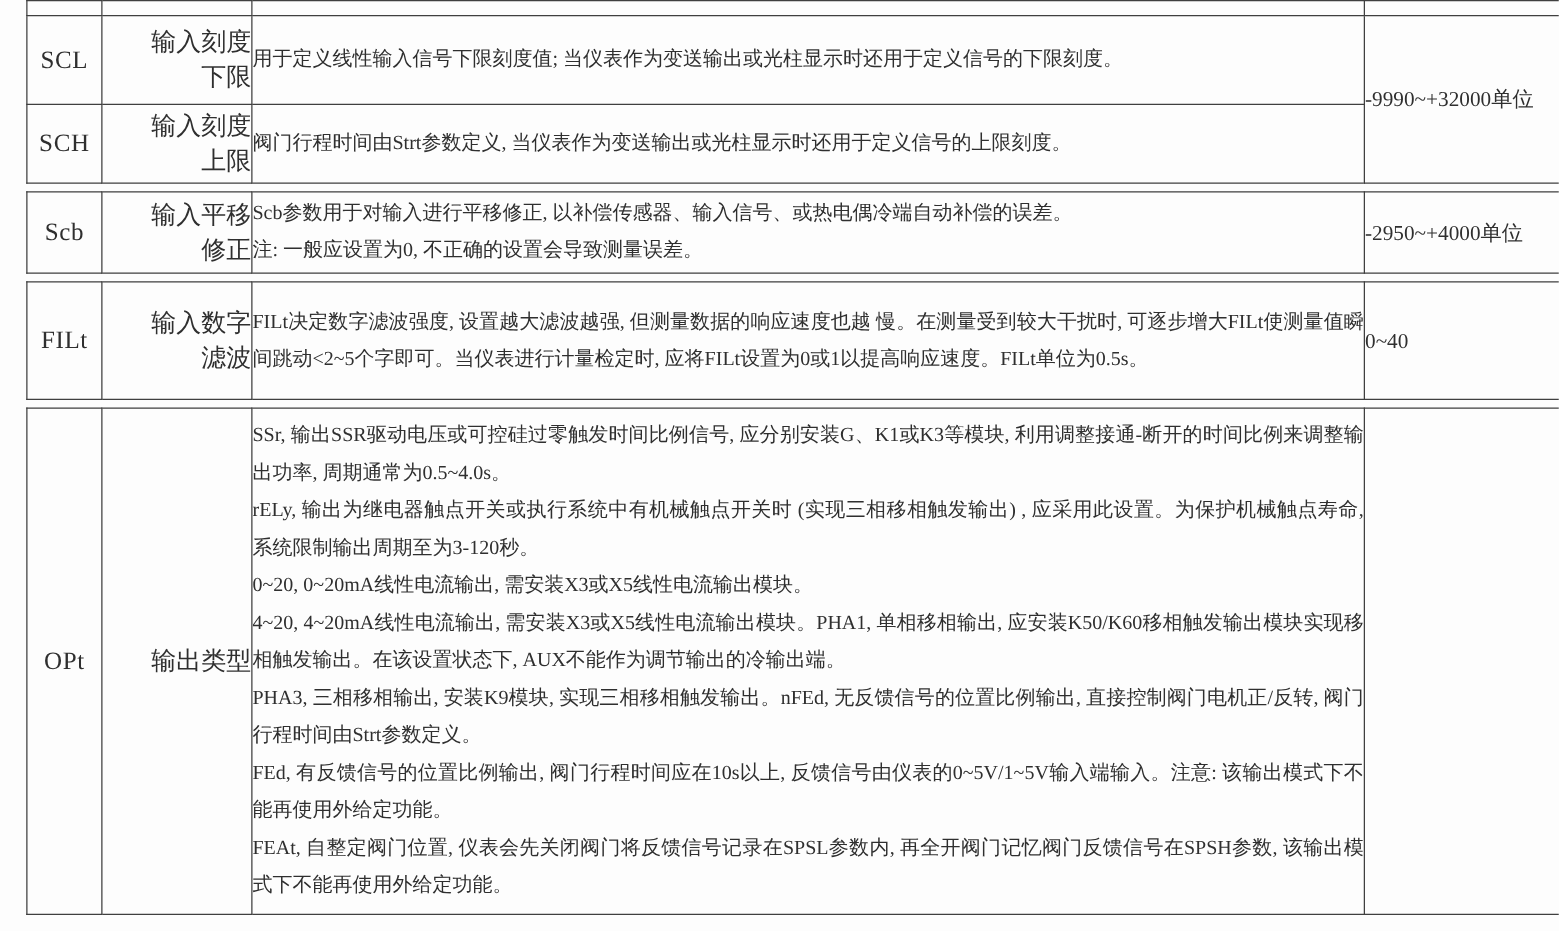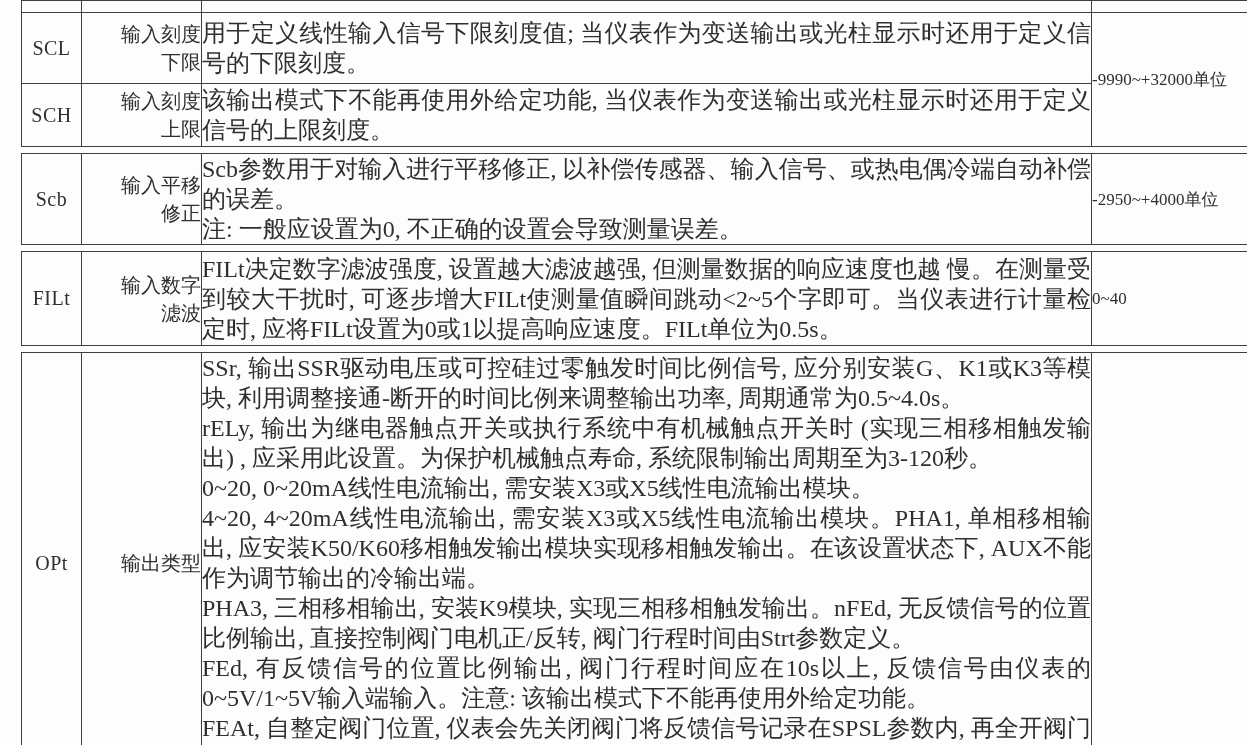--- a/index.html
+++ b/index.html
@@ -17,21 +17,21 @@
     border:1px solid #3f3f3f;
     padding:0; vertical-align:middle;
     overflow:hidden;
   }
   col.w1 { width:60px; }
   col.w2 { width:120px; }
   col.w3 { width:890px; }
   col.w4 { width:171px; }
   td.code { text-align:center; font-size:20px; letter-spacing:0.5px; }
   td.name { text-align:right; font-size:20px; line-height:28px; }
-  td.desc { padding:3px 7px; font-size:24px; line-height:30px; text-align:justify; }
+  td.desc { padding:3px 7px; font-size:16px; line-height:30px; text-align:justify; }
   td.range { text-align:left; font-size:17px; }
   tr.sliver td { height:11px; }
   tr.r-scl  td { height:70px; }
   tr.r-sch  td { height:62px; }
   tr.r-scb  td { height:64px; }
   tr.r-filt td { height:93px; }
   tr.r-opt  td { height:404px;margin-left:16px; }
 </style>
 </head>
 <body>
@@ -63,21 +63,21 @@
         </td>
         <td class="range" rowspan="2">-9990~+32000单位</td>
       </tr>
       <tr class="r-sch">
         <td class="code">SCH</td>
         <td class="name">
           <div>输入刻度</div>
           <div>上限</div>
         </td>
         <td class="desc">
-          <div>该输出模式下不能再使用外给定功能, 当仪表作为变送输出或光柱显示时还用于定义信号的上限刻度。</div>
+          <div>阀门行程时间由Strt参数定义, 当仪表作为变送输出或光柱显示时还用于定义信号的上限刻度。</div>
         </td>
       </tr>
     </tbody>
   </table>
 
   <table class="tblock">
     <colgroup>
         <col class="w1">
         <col class="w2">
         <col class="w3">

